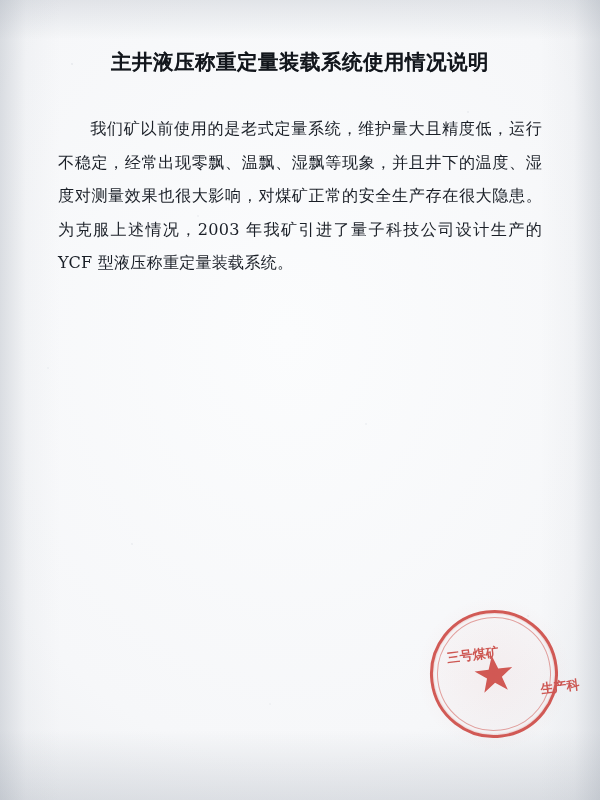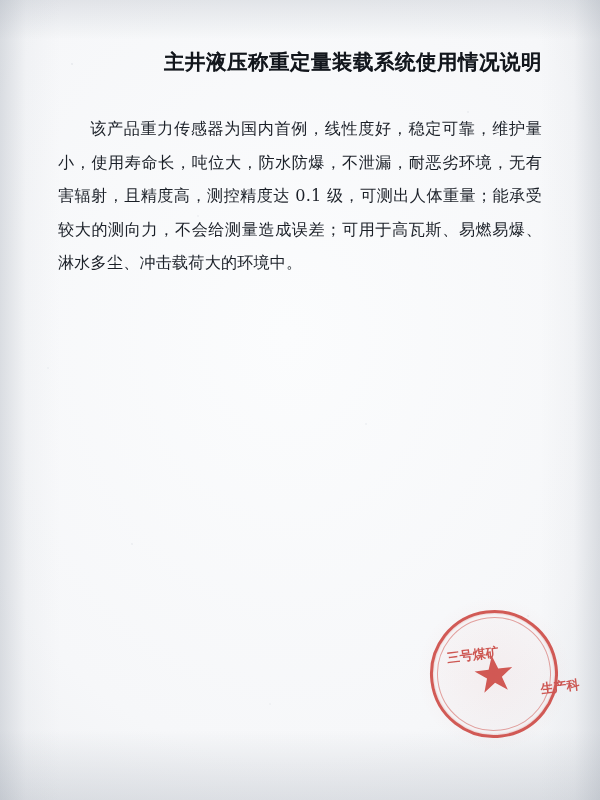--- a/index.html
+++ b/index.html
@@ -59,21 +59,21 @@
     top: 0;
     width: 484px;
     height: 800px;
   }
 
   .doc-title {
     position: absolute;
     left: 0;
     top: 48px;
     width: 484px;
-    text-align: right;
+    text-align: center;
     font-family: "DejaVu Serif", "Liberation Serif", serif;
     font-weight: bold;
     font-size: 20.5px;
     letter-spacing: 0.5px;
     color: #12161c;
     text-shadow: 0 0 0.6px rgba(20,24,30,0.5);
   }
 
   .paragraphs {
     position: absolute;
@@ -160,21 +160,21 @@
 
 <div class="page">
   <div class="speckles"></div>
   <div class="edge-shade"></div>
 
   <div class="doc-body">
 
     <div class="doc-title">主井液压称重定量装载系统使用情况说明</div>
 
     <div class="paragraphs">
-      <p class="para">该产品重力传感器为国内首例，线性度好，稳定可靠，维护量小，使用寿命长，吨位大，防水防爆，不泄漏，耐恶劣环境，无有害辐射，且精度高，测控精度达 0.1 级，可测出人体重量；能承受较大的测向力，不会给测量造成误差；可用于高瓦斯、易燃易爆、淋水多尘、冲击载荷大的环境中。</p>
+      <p class="para">我们矿以前使用的是老式定量系统，维护量大且精度低，运行不稳定，经常出现零飘、温飘、湿飘等现象，并且井下的温度、湿度对测量效果也很大影响，对煤矿正常的安全生产存在很大隐患。为克服上述情况，2003 年我矿引进了量子科技公司设计生产的 YCF 型液压称重定量装载系统。</p>
     </div>
 
   </div>
 
   <div class="stamp-smudge"></div>
 
   <div class="seal">
     <div class="ring-outer"></div>
     <div class="ring-inner"></div>
     <svg class="star" viewBox="0 0 24 24" aria-hidden="true">

